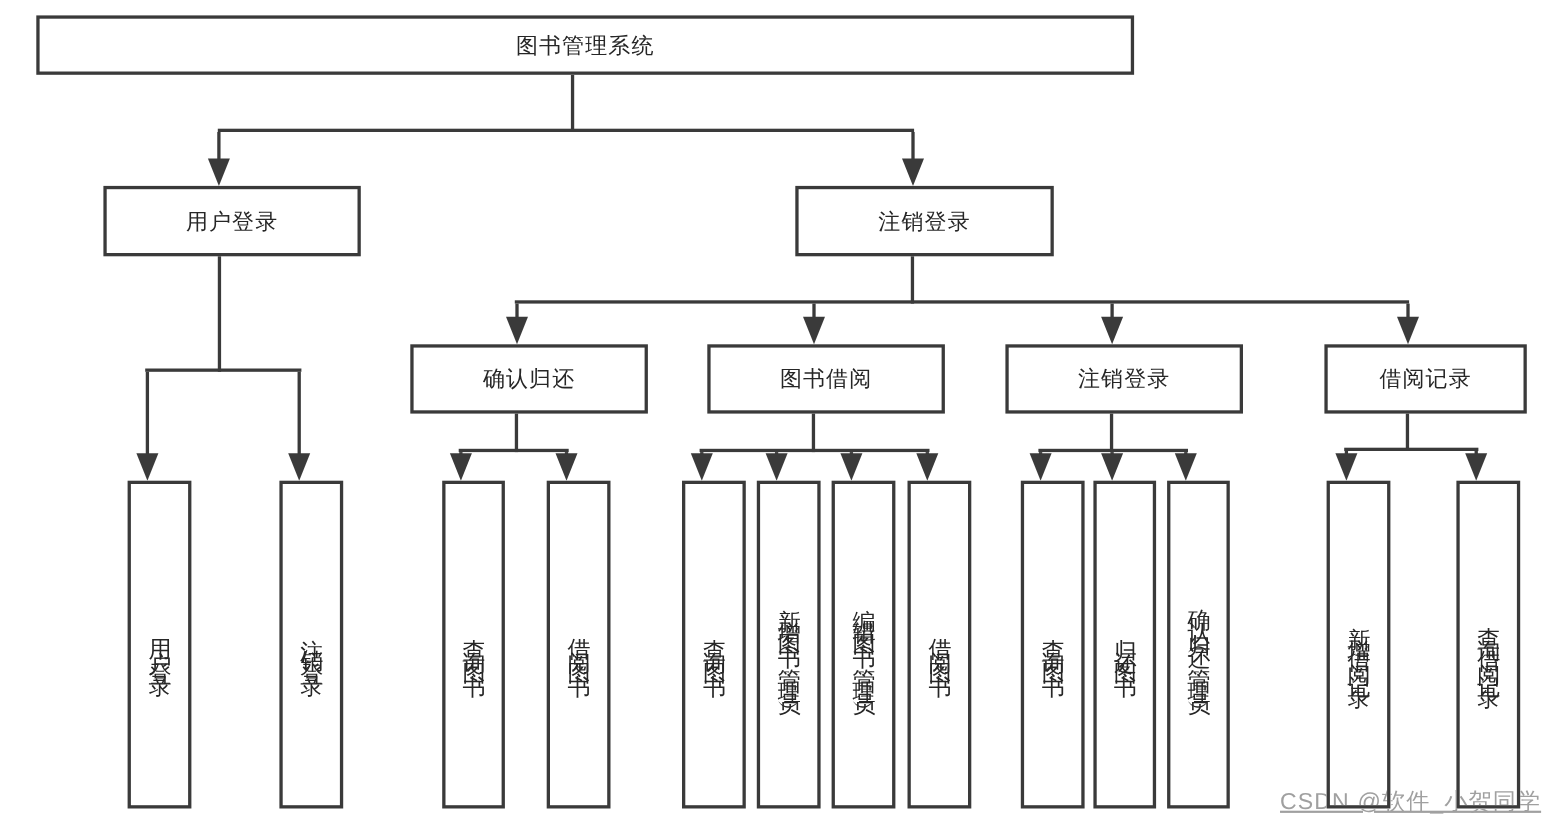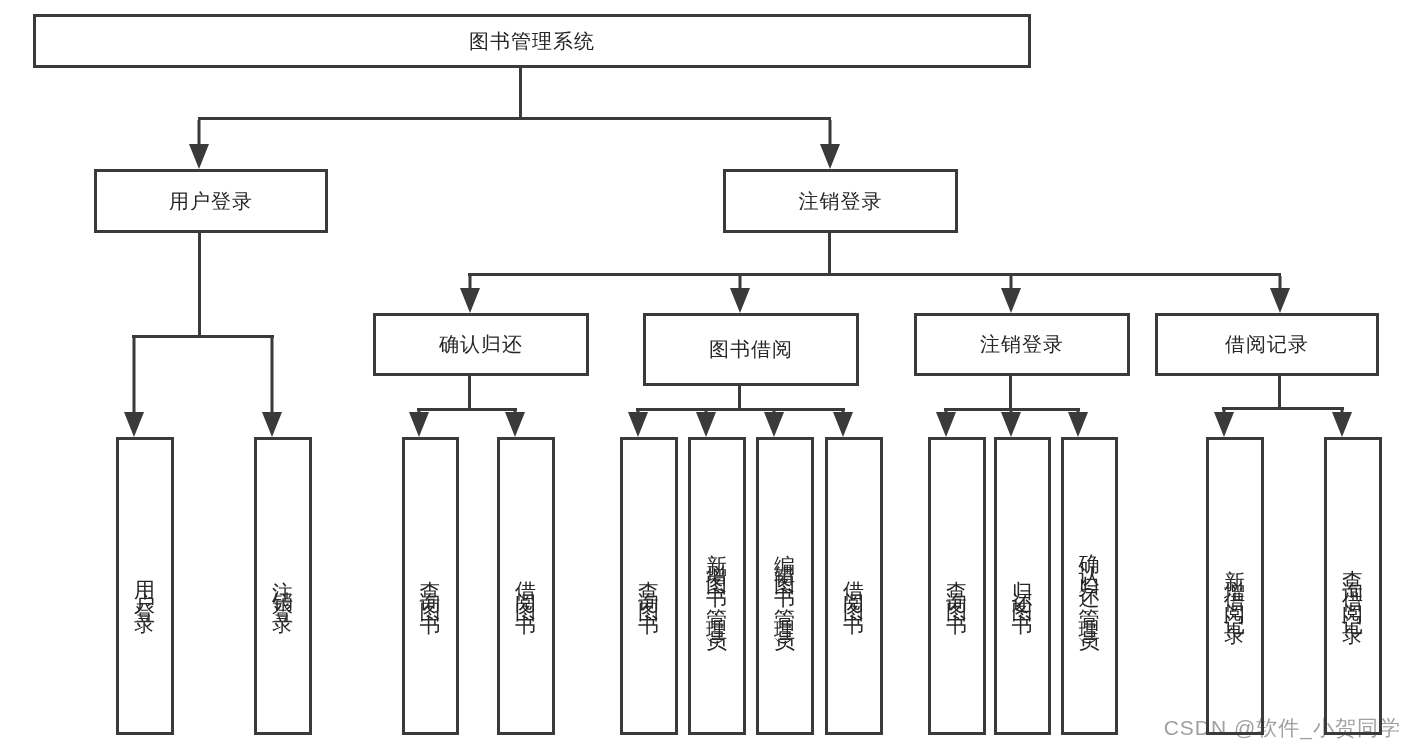--- a/index.html
+++ b/index.html
@@ -73,20 +73,21 @@
   #watermark {
     position:absolute;
     top:714px;
     right:4px;
     font-size:21px;
     color:#a0a0a0;
     letter-spacing:1px;
     white-space:nowrap;
     z-index:3;
     mix-blend-mode:darken;
+    text-decoration:underline;
   }
 </style>
 </head>
 <body>
 
 <div id="canvas">
 
   <div class="box h" style="left:22px;top:14px;width:998px;height:54px">
     <span>图书管理系统</span>
   </div>
@@ -135,27 +136,27 @@
     <div class="head"></div>
   </div>
   <div class="arrow" style="left:1270px;top:276px;height:37px">
     <div class="shaft"></div>
     <div class="head"></div>
   </div>
 
   <div class="box h" style="left:362px;top:313px;width:216px;height:63px">
     <span>确认归还</span>
   </div>
-  <div class="box h" style="left:632px;top:313px;width:216px;height:73px">
+  <div class="box h" style="left:632px;top:313px;width:216px;height:63px">
     <span>图书借阅</span>
   </div>
   <div class="box h" style="left:903px;top:313px;width:216px;height:63px">
     <span>注销登录</span>
   </div>
-  <div class="box h" style="left:1144px;top:313px;width:224px;height:63px">
+  <div class="box h" style="left:1193px;top:313px;width:184px;height:63px">
     <span>借阅记录</span>
   </div>
 
   <div class="vline" style="left:468px;top:374px;height:37px"></div>
   <div class="hline" style="left:417px;top:408px;width:100px"></div>
   <div class="arrow" style="left:409px;top:411px;height:26px">
     <div class="shaft"></div>
     <div class="head"></div>
   </div>
   <div class="arrow" style="left:505px;top:411px;height:26px">

